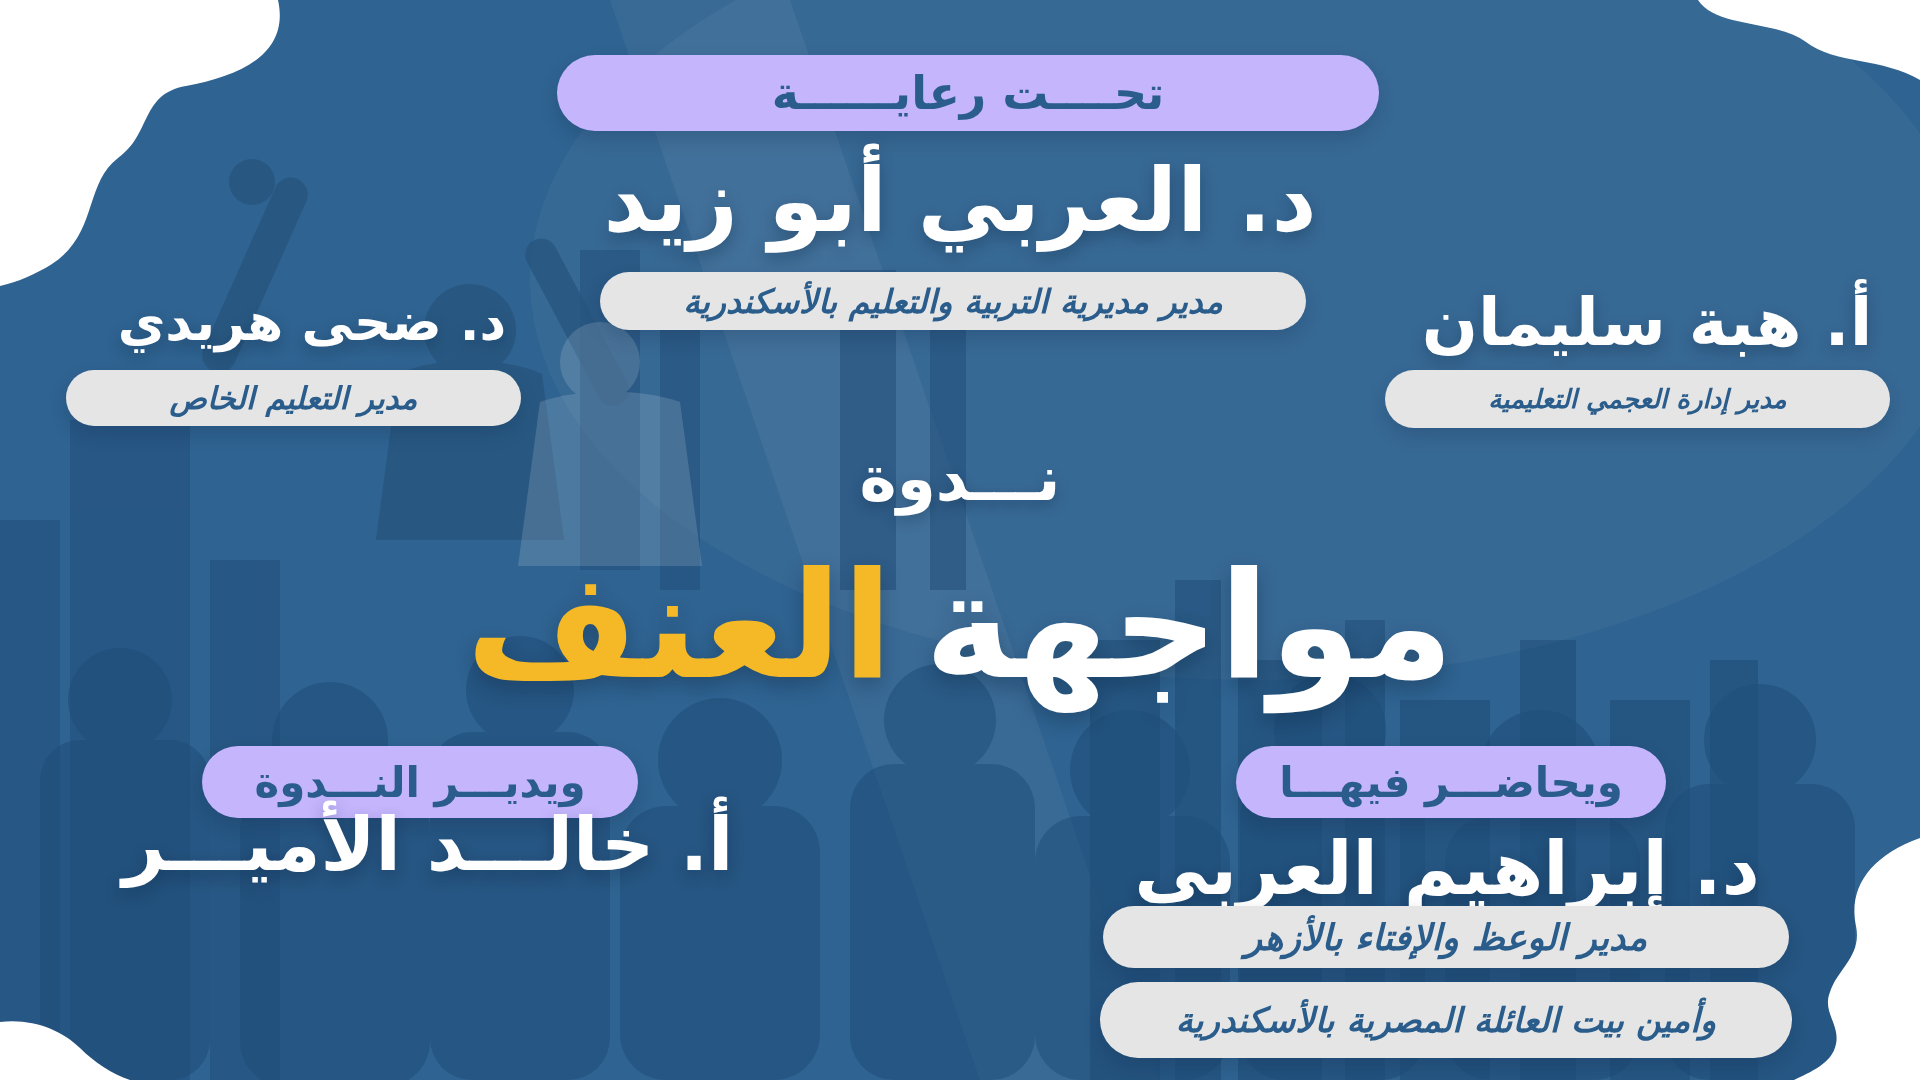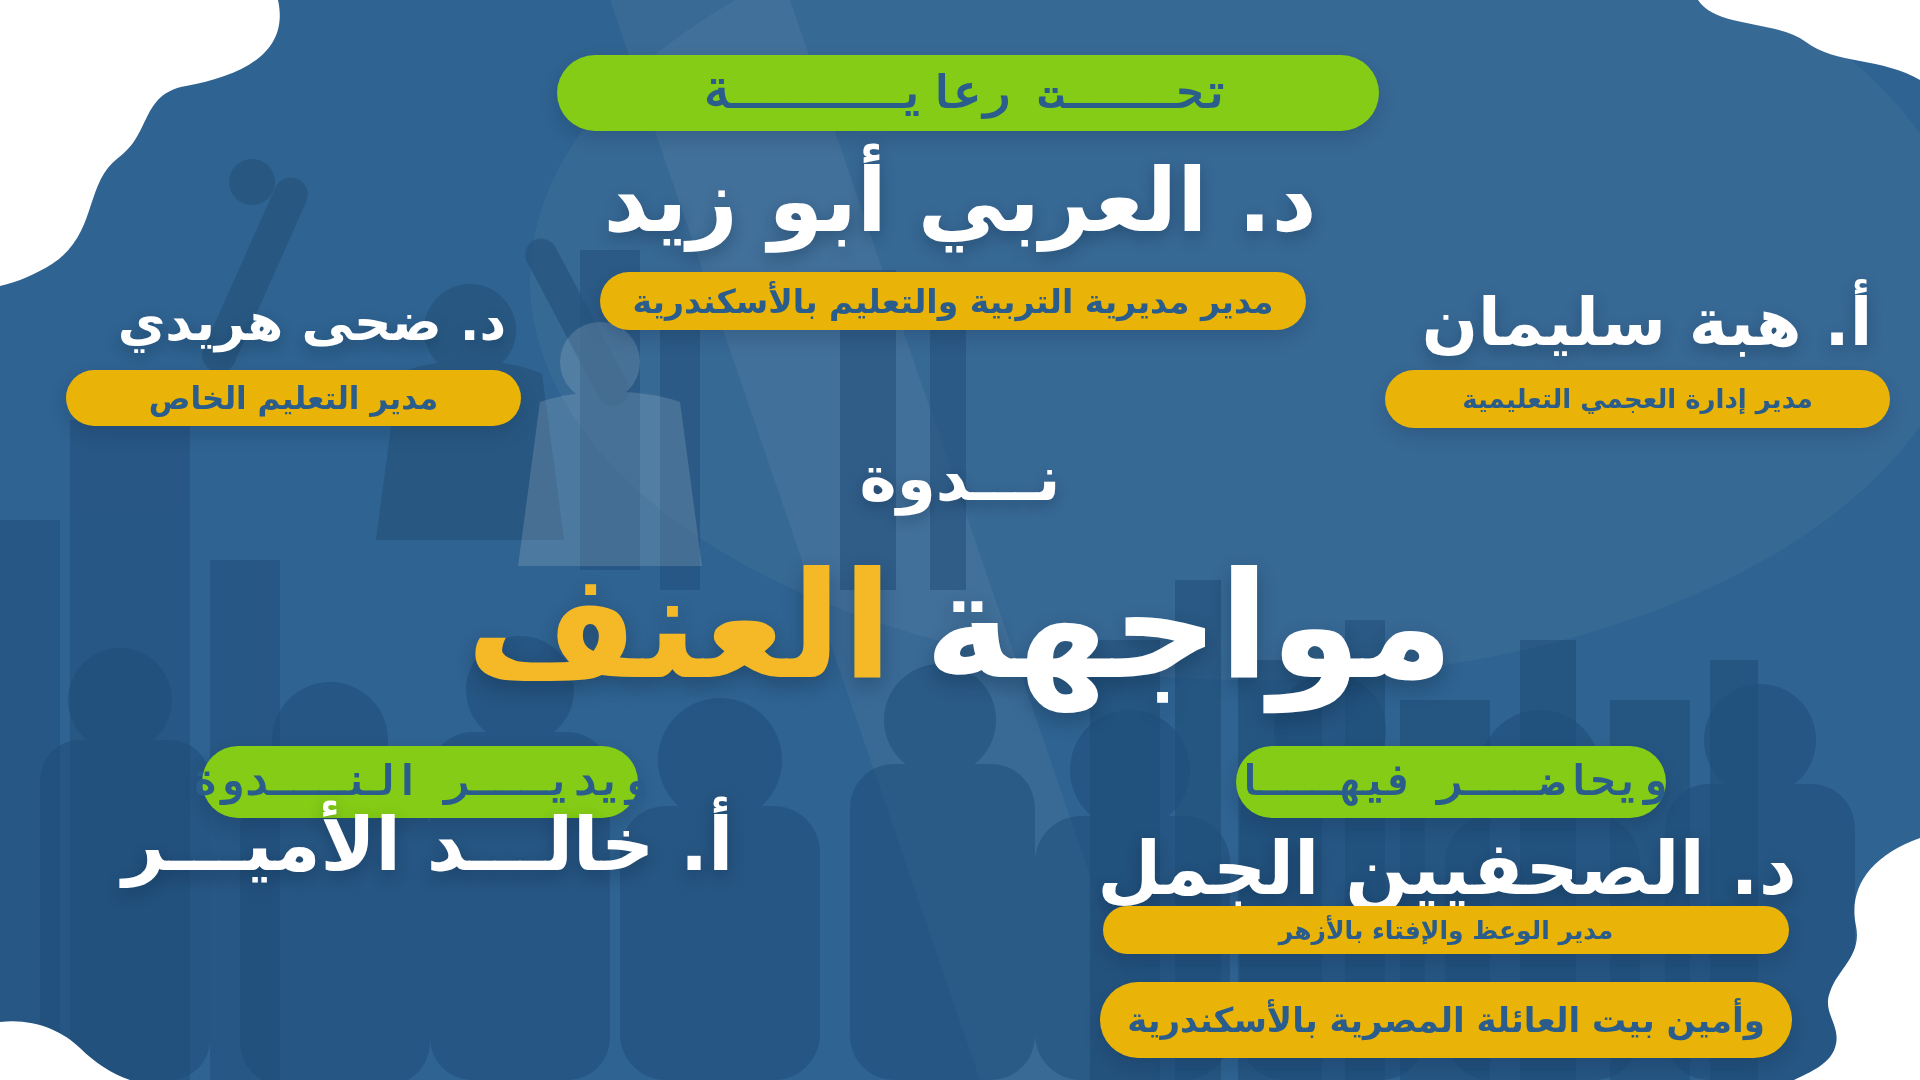--- a/index.html
+++ b/index.html
@@ -4,27 +4,27 @@
 <style>
   html,body{margin:0;padding:0;background:#20466b;}
   .stage{
     position:relative;width:1920px;height:1080px;overflow:hidden;
     font-family:"DejaVu Sans",sans-serif;background:#2f6391;
   }
   .bg{position:absolute;inset:0;width:100%;height:100%;}
   .abs{position:absolute;display:flex;align-items:center;justify-content:center;text-align:center;white-space:nowrap;}
   .cx{transform:translateX(-50%);}
   .pill{
-    background:#84cc16;color:#2a5d8b;font-weight:bold;border-radius:999px;
+    background:#c4b5fd;color:#2a5d8b;font-weight:bold;border-radius:999px;
     box-shadow:0 8px 18px rgba(10,30,55,.18);
-    font-family:Liberation Mono, monospace;
   }
   .badge{
-    background:#eab308;color:#2a5d8b;font-weight:bold;border-radius:999px;
+    background:#e5e5e5;color:#2a5d8b;font-weight:bold;border-radius:999px;
     box-shadow:0 8px 18px rgba(10,30,55,.18);
+    font-style:italic;
   }
   .name{color:#ffffff;font-weight:bold;text-shadow:0 6px 16px rgba(8,26,46,.30);}
   .kind{color:#ffffff;font-weight:bold;text-shadow:0 5px 14px rgba(8,26,46,.28);}
   .big-title{color:#ffffff;font-weight:bold;text-shadow:0 8px 20px rgba(8,26,46,.30);}
   .big-title span{margin:0 16px;}
   .big-title .yellow{color:#f5b826;}
 </style>
 </head>
 <body>
 
@@ -129,21 +129,21 @@
   </div>
 
   <div class="abs pill" dir="rtl" style="left:202px;top:746px;width:436px;height:72px;font-size:42px;">
     <span>ويديـــر النـــدوة</span>
   </div>
   <div class="abs name cx" dir="rtl" style="left:428px;top:792px;height:104px;font-size:74px;">أ. خالـــد الأميـــر</div>
 
   <div class="abs pill" dir="rtl" style="left:1236px;top:746px;width:430px;height:72px;font-size:42px;align-items:center;">
     <span>ويحاضـــر فيهـــا</span>
   </div>
-  <div class="abs name cx" dir="rtl" style="left:1447px;top:816px;height:104px;font-size:74px;">د. الصحفيين الجمل</div>
-  <div class="abs badge" dir="rtl" style="left:1103px;top:906px;width:686px;height:48px;font-size:25px;">
+  <div class="abs name cx" dir="rtl" style="left:1447px;top:816px;height:104px;font-size:74px;">د. إبراهيم العربي</div>
+  <div class="abs badge" dir="rtl" style="left:1103px;top:906px;width:686px;height:62px;font-size:36px;">
     <span>مدير الوعظ والإفتاء بالأزهر</span>
   </div>
   <div class="abs badge" dir="rtl" style="left:1100px;top:982px;width:692px;height:76px;font-size:34px;">
     <span>وأمين بيت العائلة المصرية بالأسكندرية</span>
   </div>
 
 </div>
 
 </body></html>

